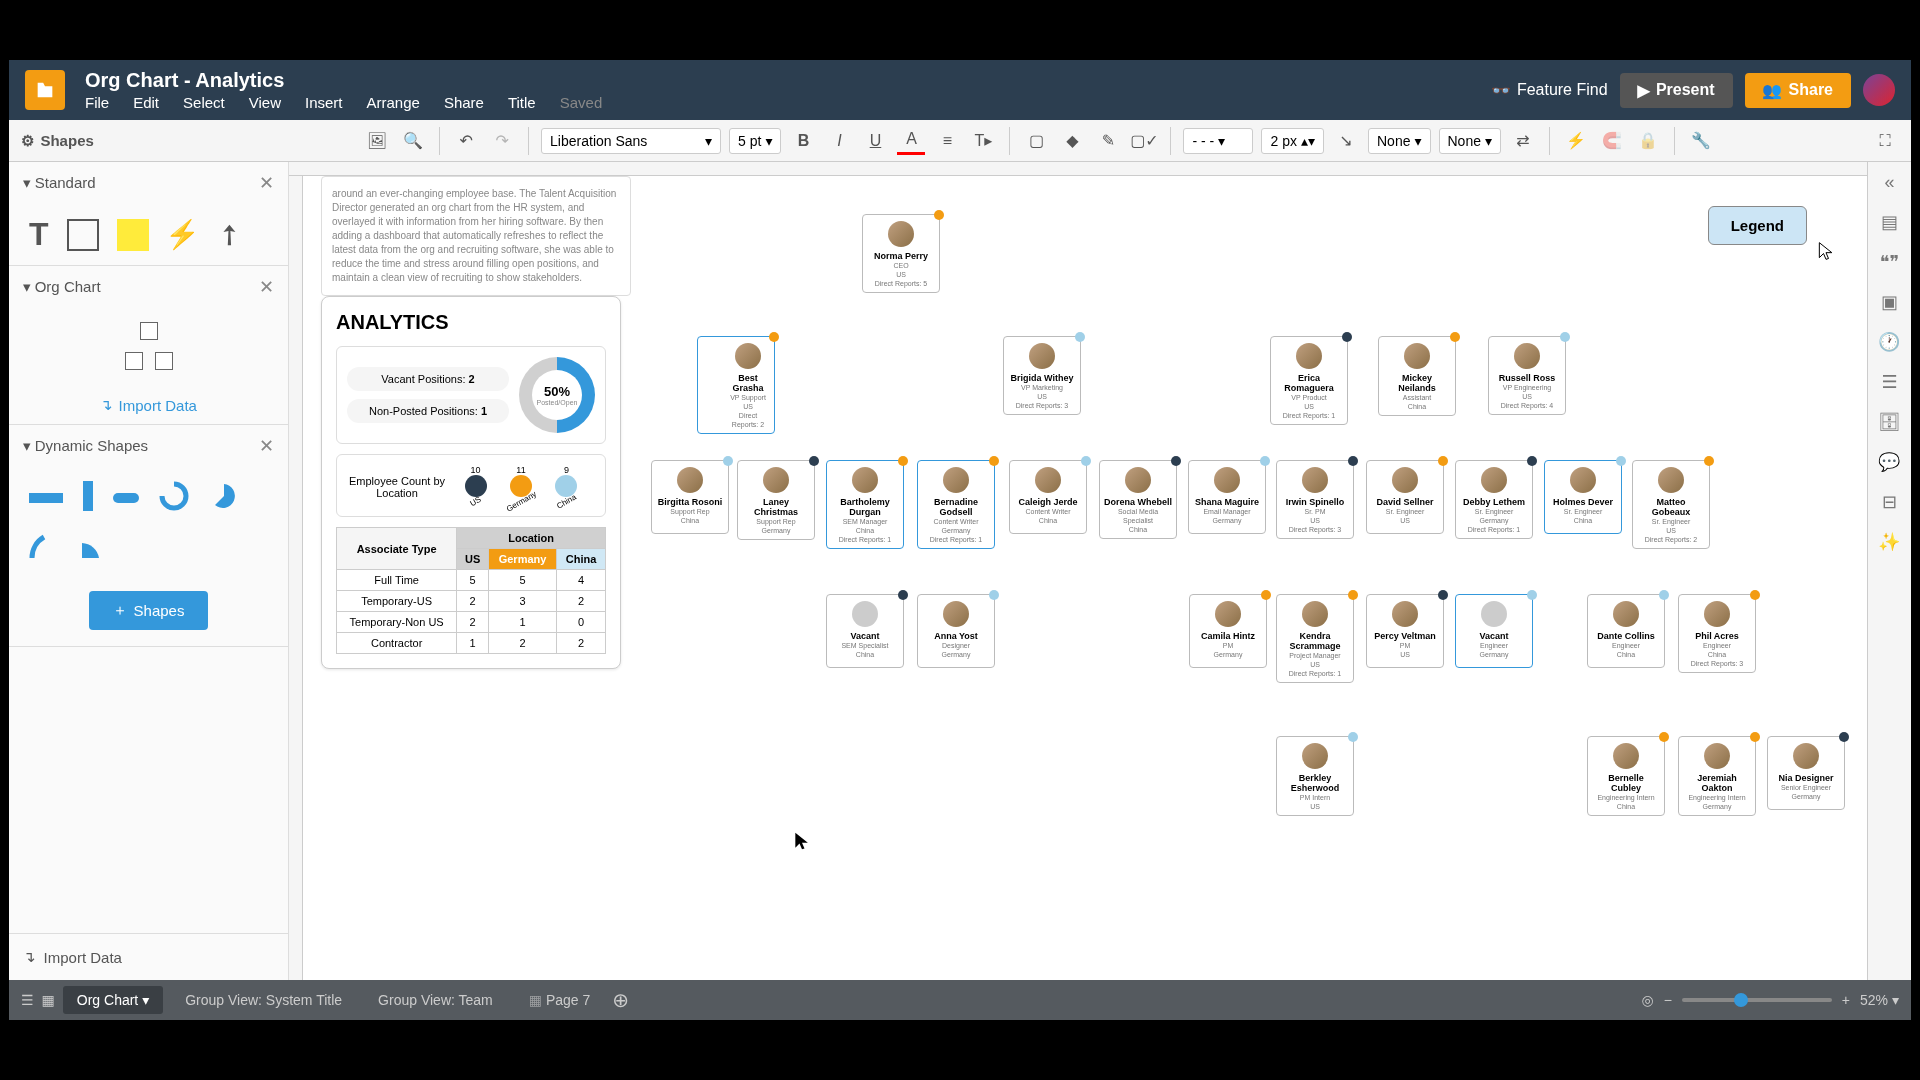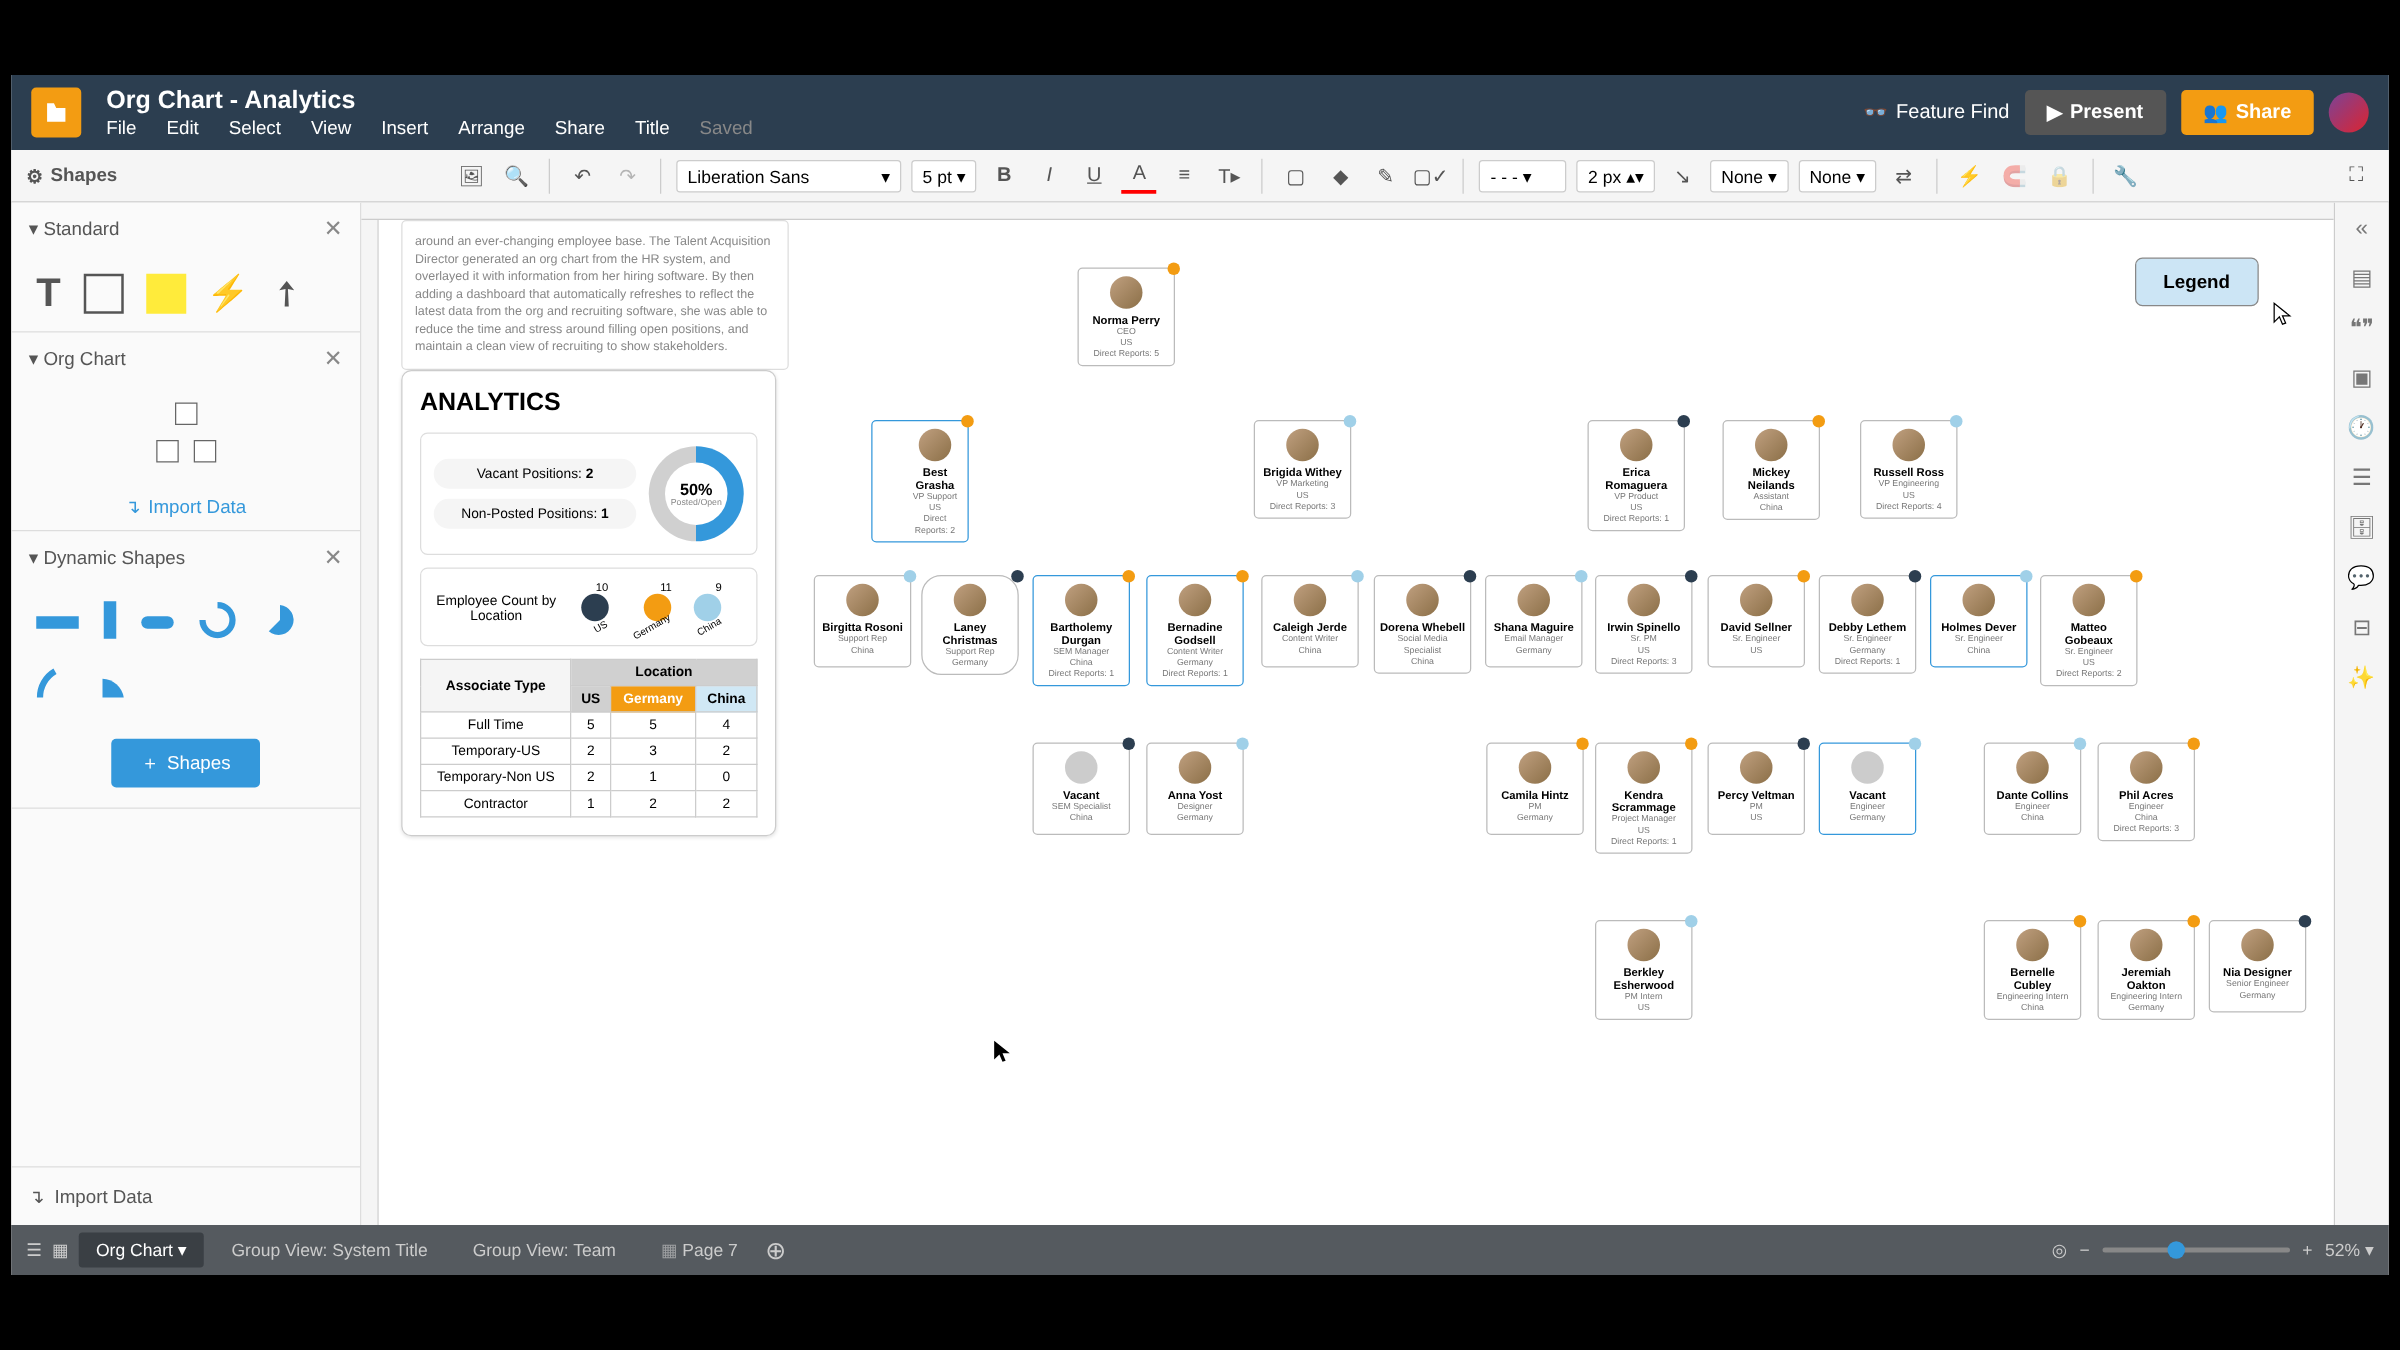--- a/index.html
+++ b/index.html
@@ -54,21 +54,21 @@
 .metric-row{display:flex;gap:10px;border:1px solid #ddd;border-radius:6px;padding:10px;margin-bottom:10px;align-items:center}
 .metric-left{flex:1;display:flex;flex-direction:column;gap:8px}
 .metric-pill{background:#f5f5f5;border-radius:14px;padding:6px 10px;text-align:center;font-size:11px}
 .donut{width:76px;height:76px;position:relative}
 .donut-ring{width:76px;height:76px;border-radius:50%;background:conic-gradient(#3498db 0 50%,#d0d0d0 50% 100%)}
 .donut-hole{position:absolute;top:13px;left:13px;width:50px;height:50px;background:#fff;border-radius:50%;display:flex;flex-direction:column;align-items:center;justify-content:center;font-size:13px;font-weight:bold}
 .donut-hole small{font-size:7px;font-weight:normal;color:#888}
 .emp-count{display:flex;border:1px solid #ddd;border-radius:6px;padding:10px;margin-bottom:10px}
 .emp-label{width:100px;font-size:11px;text-align:center;padding-top:10px}
 .emp-bars{flex:1;display:flex;gap:18px;align-items:flex-end;justify-content:center}
-.emp-bar{display:flex;flex-direction:column;align-items:flex-end;gap:0;font-size:9px}
+.emp-bar{display:flex;flex-direction:column;align-items:center;gap:0;font-size:9px}
 .emp-circle{width:22px;height:22px;border-radius:50%}
 .loc-table{width:100%;border-collapse:collapse;font-size:11px}
 .loc-table th,.loc-table td{border:1px solid #ccc;padding:4px 6px;text-align:center}
 .loc-table th{background:#f5f5f5}
 .loc-table .ghdr{background:#d0d0d0}
 .loc-table .us{background:#d0d0d0}
 .loc-table .ge{background:#f39c12;color:#fff}
 .loc-table .ch{background:#d0e8f5}
 .legend-box{position:absolute;top:30px;right:60px;background:#cce5f5;border:1px solid #888;border-radius:6px;padding:10px 22px;font-size:15px;font-weight:bold}
 .node{position:absolute;background:#fff;border:1px solid #bbb;border-radius:4px;text-align:center;font-size:8px;padding:6px 4px 4px}
@@ -378,21 +378,21 @@
               <div class="dr">Direct Reports: 4</div>
             </div>
             <div class="node" style="left: 348px; top: 284px; width: 78px; min-height: 74px;">
               <div class="dot" style="background:#a0d0e8"></div>
               <div class="av" style=""></div>
               <div class="nm">Birgitta Rosoni</div>
               <div class="ttl">Support Rep</div>
               <div class="loc">China</div>
               <div class="dr"></div>
             </div>
-            <div class="node" style="left: 434px; top: 284px; width: 78px; min-height: 74px; border-radius: 16px;">
+            <div class="node" style="left: 434px; top: 284px; width: 78px; min-height: 74px;">
               <div class="dot" style="background:#2c3e50"></div>
               <div class="av" style=""></div>
               <div class="nm">Laney Christmas</div>
               <div class="ttl">Support Rep</div>
               <div class="loc">Germany</div>
               <div class="dr"></div>
             </div>
             <div class="node sel" style="left: 523px; top: 284px; width: 78px; min-height: 74px;">
               <div class="dot" style="background:#f39c12"></div>
               <div class="av" style=""></div>

